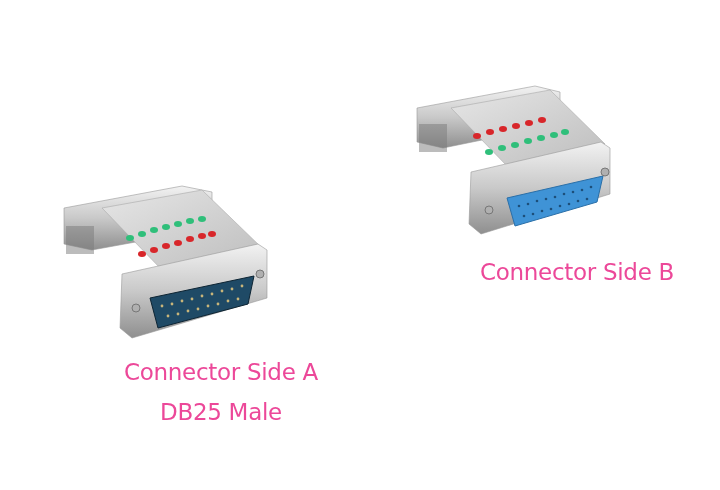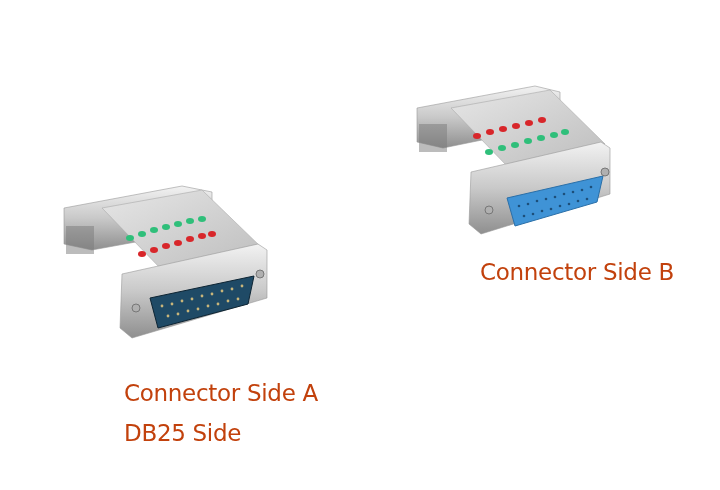--- a/index.html
+++ b/index.html
@@ -2,22 +2,22 @@
 <html><head>
 <meta charset="utf-8">
 <style>
   html, body { margin: 0; padding: 0; }
   body {
     width: 720px; height: 490px; background: #ffffff; position: relative; overflow: hidden;
     font-family: "DejaVu Sans", sans-serif;
   }
   .device { position: absolute; }
   .caption {
-    position: absolute; color: #c2410c; font-family: "DejaVu Sans", sans-serif;
-    font-size: 23px; line-height: 40px; letter-spacing: -0.3px;
+    position: absolute; color: #ec4899; font-family: "DejaVu Sans", sans-serif;
+    font-size: 23px; line-height: 40px; letter-spacing: -0.3px; text-align: center;
   }
 </style>
 </head>
 <body>
 
 <div class="device" style="left:62px; top:178px; width:215px; height:165px;">
   <svg width="215" height="165" viewBox="0 0 215 165">
     <defs>
       <linearGradient id="chromeA" x1="0" y1="0" x2="0" y2="1">
         <stop offset="0" stop-color="#f2f2f2"></stop>
@@ -134,20 +134,20 @@
       <circle cx="145" cy="126" r="1.3"></circle>
         <circle cx="154" cy="124" r="1.3"></circle>
         <circle cx="163" cy="121" r="1.3"></circle>
         <circle cx="172" cy="119" r="1.3"></circle>
     </g>
     <circle cx="74" cy="130" r="4" fill="#b0b0b0" stroke="#777"></circle>
     <circle cx="190" cy="92" r="4" fill="#b0b0b0" stroke="#777"></circle>
   </svg>
 </div>
 
-<div class="caption" style="left:124px; top:352px;margin-top:21px;">
+<div class="caption" style="left:124px; top:352px;">
   <div>Connector Side A</div>
-  <div>DB25 Side</div>
+  <div>DB25 Male</div>
 </div>
 
 <div class="caption" style="left:480px; top:252px;">
   <div>Connector Side B</div>
 </div>
 
 </body></html>

